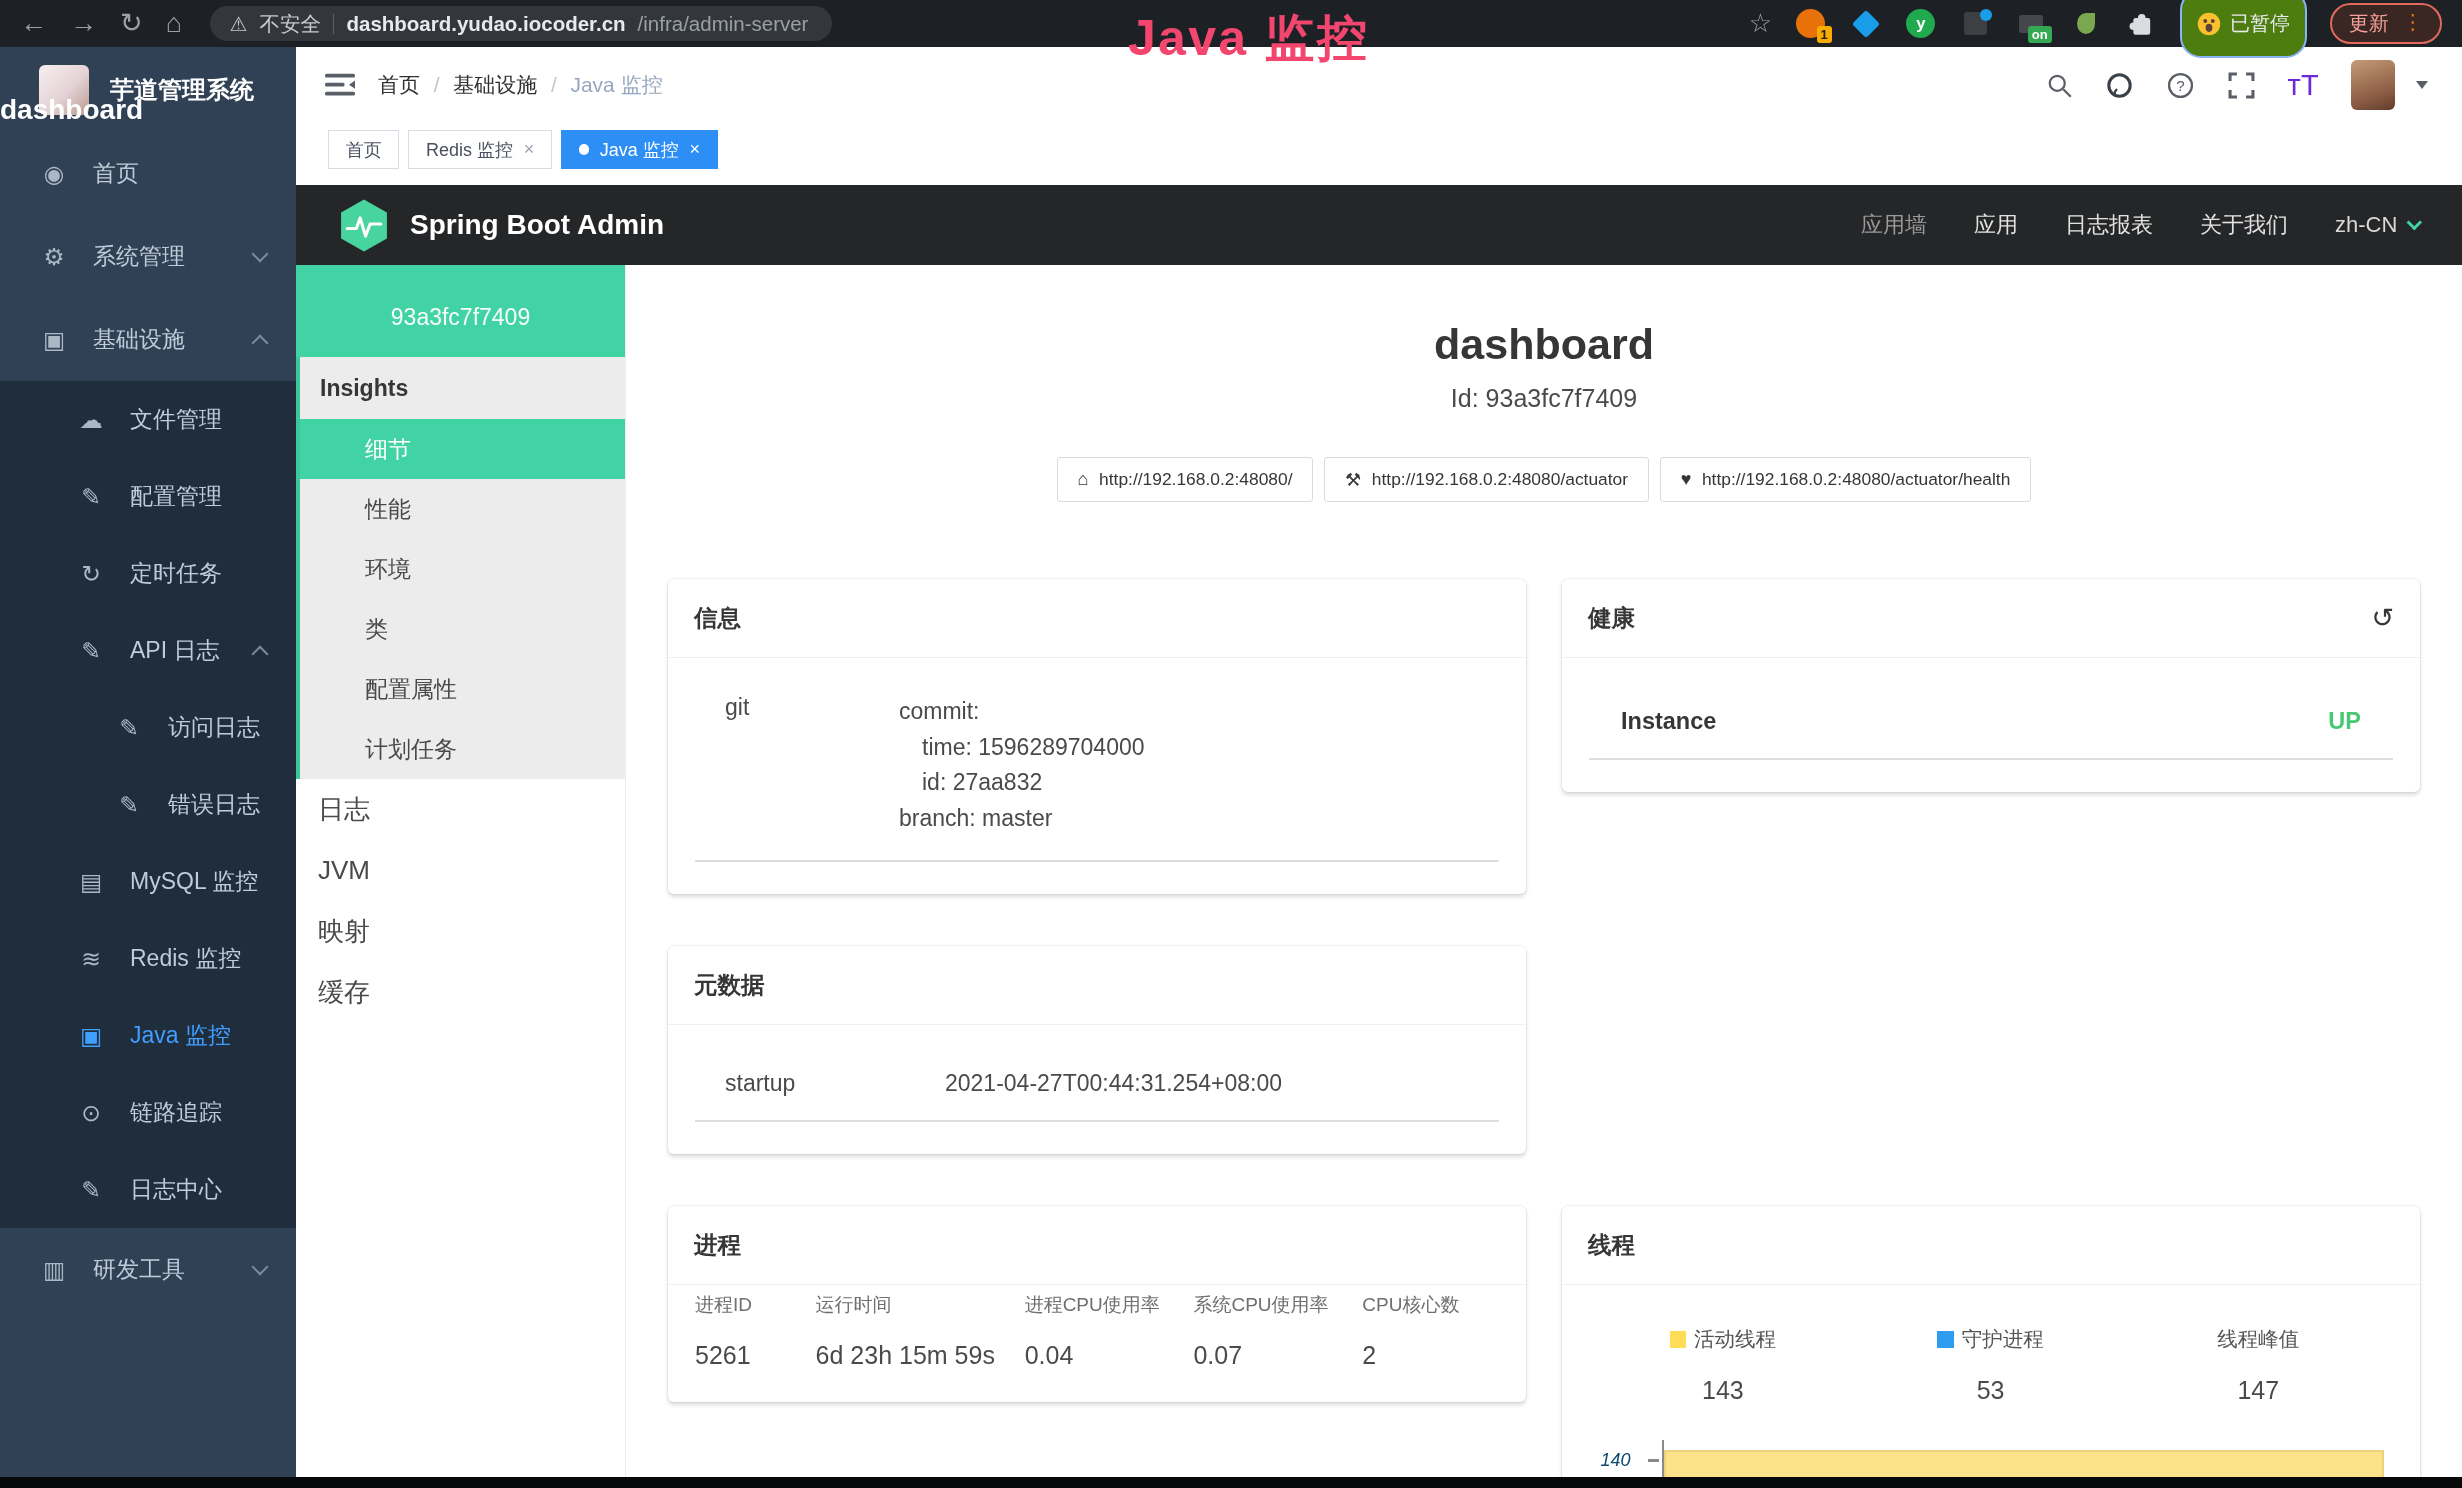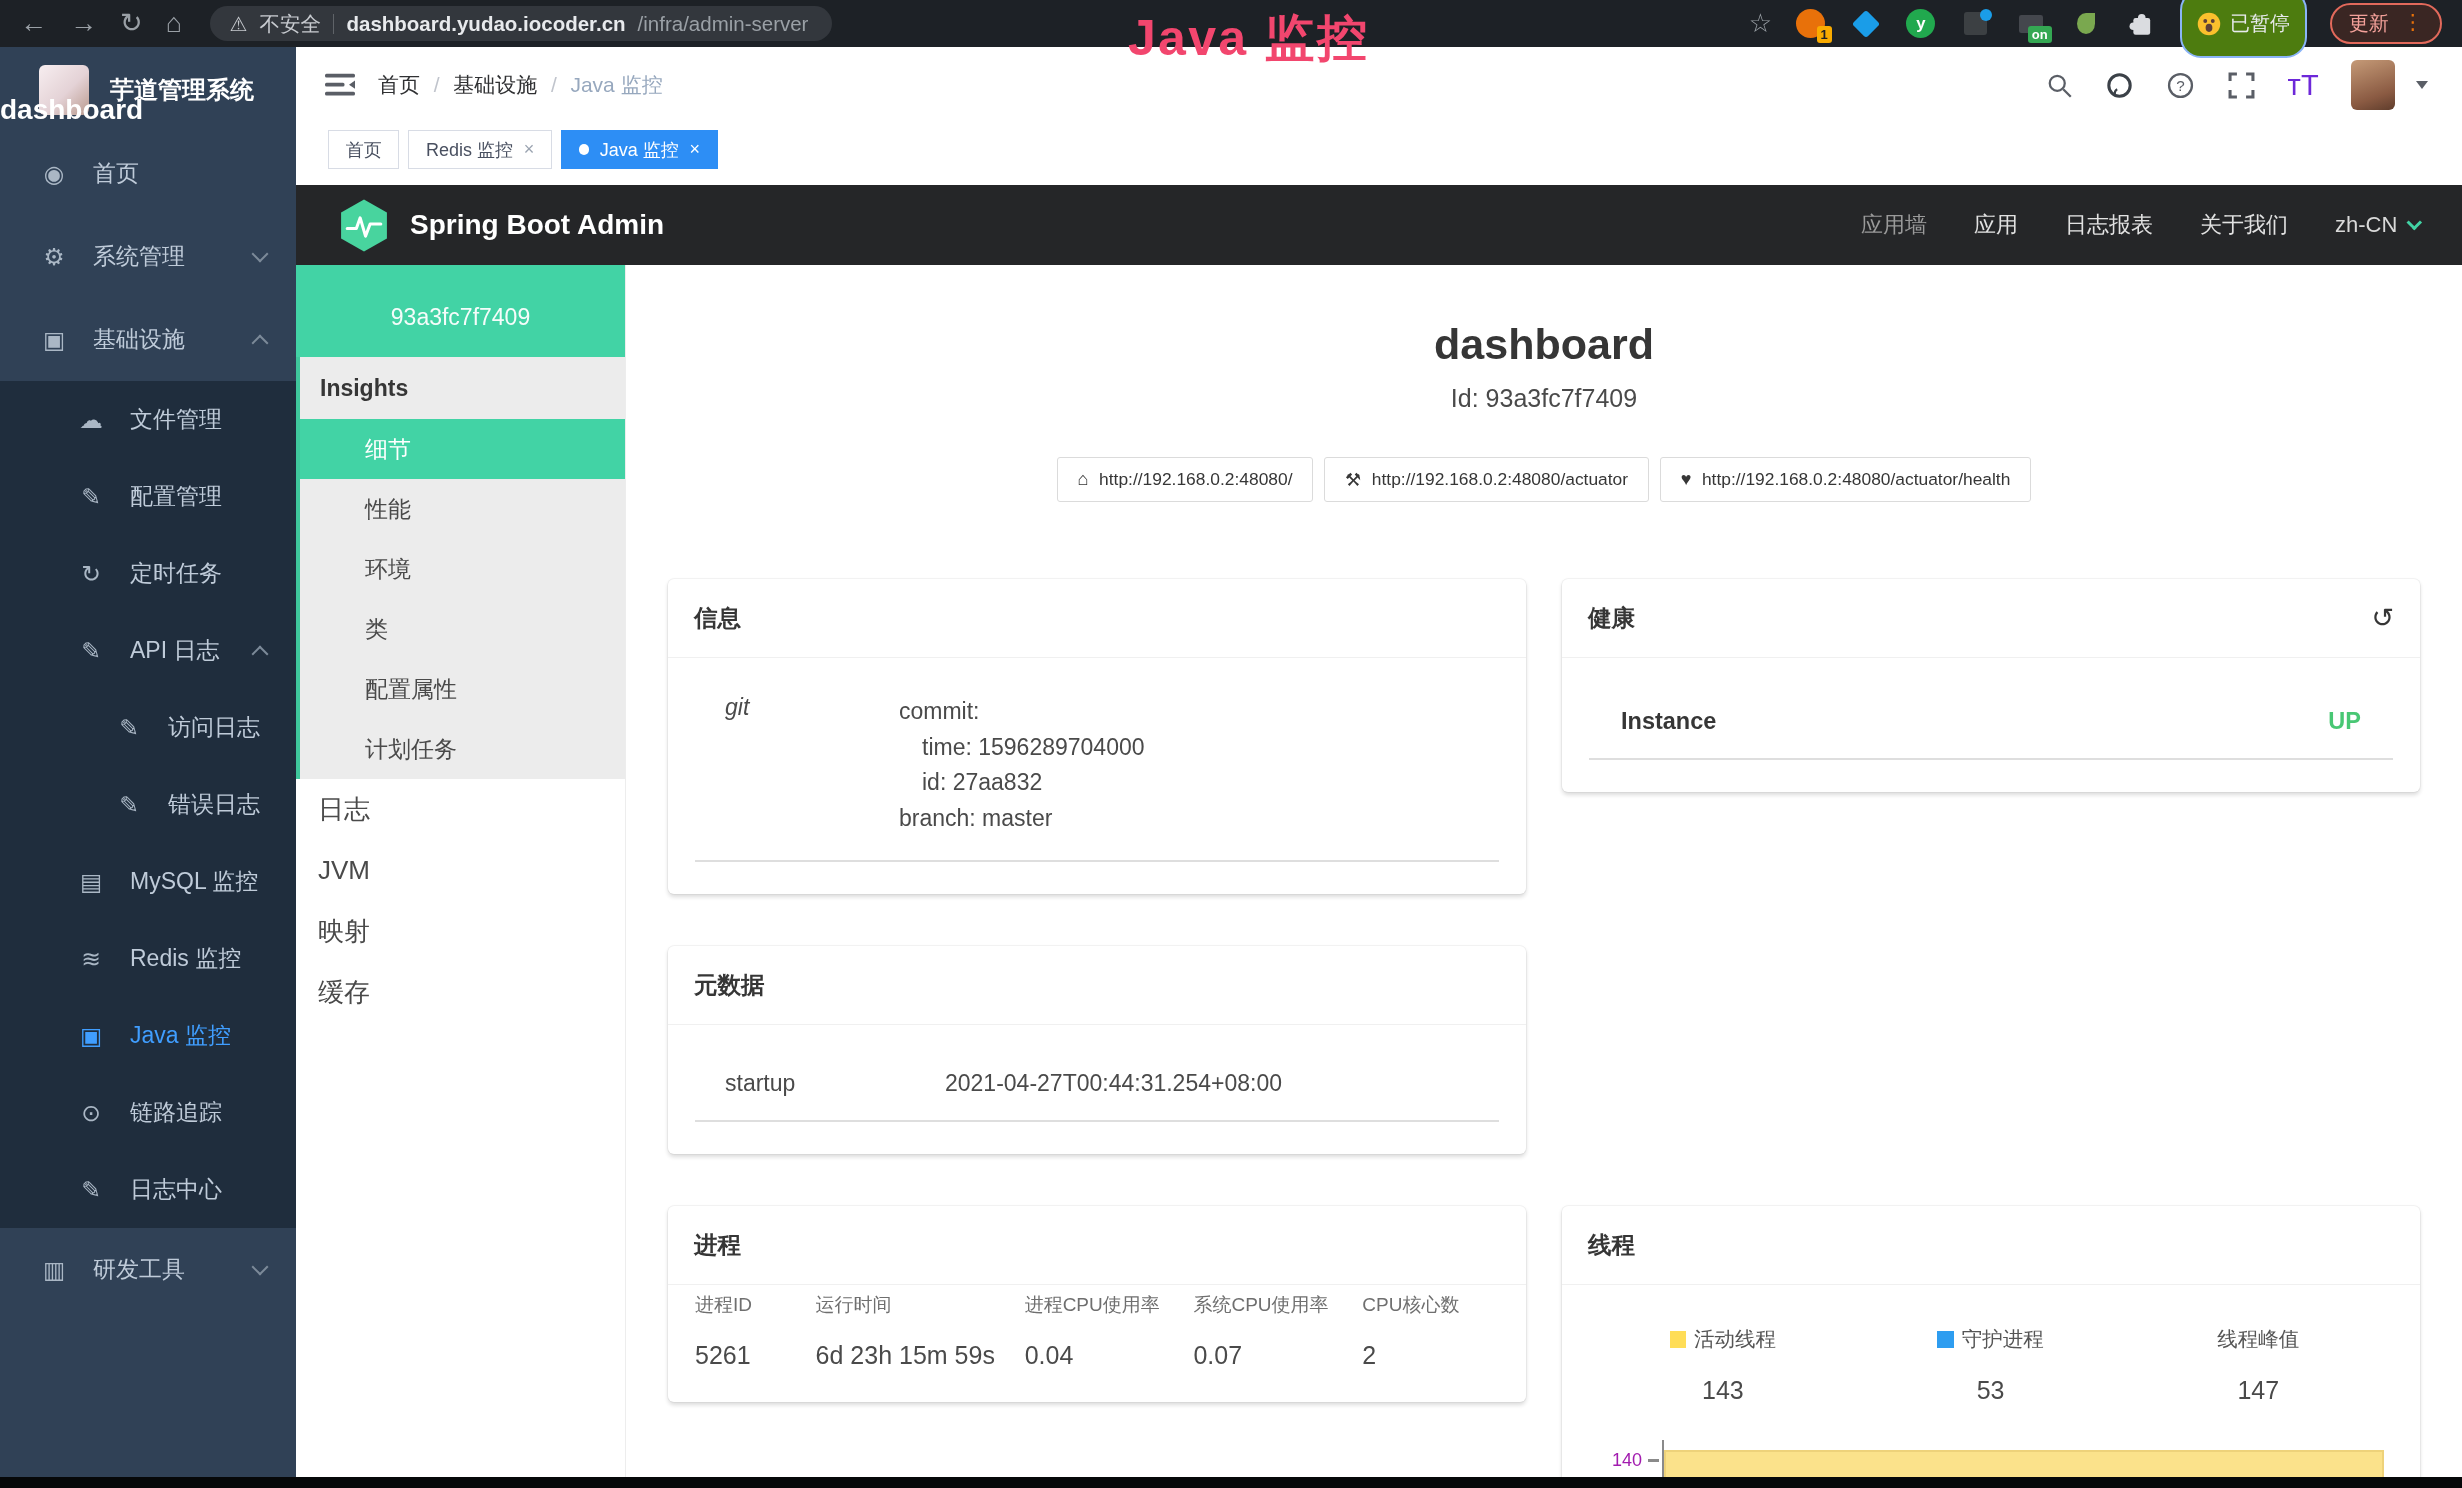--- a/index.html
+++ b/index.html
@@ -116,21 +116,21 @@
   .cards { margin-top:77px; display:grid; grid-template-columns:1fr 1fr; column-gap:36px; row-gap:52px;
            align-items:start; }
   .card { background:#fff; border-radius:6px;
           box-shadow:0 2.3px 4.6px rgba(10,10,10,.14), 0 0 0 0.8px rgba(10,10,10,.05); }
   .card-h { display:flex; align-items:center; padding:23px 26px; border-bottom:1.5px solid #f0f0f0;
             font-size:23.5px; font-weight:bold; color:#363636;text-align:center; }
   .card-h .hist { margin-left:auto; font-size:27px; font-weight:normal; color:#363636; cursor:pointer; }
   .card-c { padding:36px 27px 32px; }
 
   .kv { display:flex; font-size:23px; color:#4a4a4a; padding-left:30px; }
-  .kv .k { width:174px; flex-shrink:0;font-style:italic; }
+  .kv .k { width:174px; flex-shrink:0; }
   .vlines .l { line-height:1.55; }
   .vlines .ind { padding-left:23px; }
   .rule { border-bottom:2.3px solid #dedede; margin-top:23px; }
 
   .health-row { display:flex; justify-content:space-between; padding:13.7px 32px 0; font-size:23.5px; }
   .health-row .lbl { color:#363636; font-weight:bold; }
   .health-row .up { color:#48c774; font-weight:bold; }
 
   .meta-row { display:flex; font-size:23px; color:#4a4a4a; padding-left:30px; padding-top:9px; }
   .meta-row .k { width:220px; flex-shrink:0; }
@@ -144,21 +144,21 @@
 
   .legend-row { display:flex; text-align:center; padding-top:4.6px; }
   .lcol { width:33.3%; }
   .lg-lab { display:inline-flex; align-items:center; gap:7.6px; font-size:20.5px; color:#555; }
   .sq { width:16.7px; height:16.7px; display:inline-block; }
   .sq.yellow { background:#ffdd57; }
   .sq.blue { background:#2e9df0; }
   .lg-val { font-size:25px; color:#4a4a4a; margin-top:23px; }
 
   .tchart { position:relative; margin-top:33px; height:197px; }
-  .tchart .ylab { position:absolute; width:53px; text-align:right; font-size:18px; color:#a21caf; }
+  .tchart .ylab { position:absolute; width:53px; text-align:center; font-size:18px; color:#0c4a6e;font-style:italic; }
   .tchart .tick { position:absolute; left:59px; width:10.6px; height:2.3px; background:#8a8a8a; }
   .tchart .yaxis { position:absolute; left:73px; top:1.5px; bottom:-7.6px; width:2.3px; background:#8a8a8a; }
   .tchart .area { position:absolute; left:75px; right:9px; top:12px; height:303px;
                   background:#fbe28b; border:2.3px solid #eed27a; }
 
   .bottom-strip { position:absolute; left:0; right:0; bottom:0; height:12px; background:#060809; z-index:40; }
 
   svg { display:block; }
 </style>
 </head>

